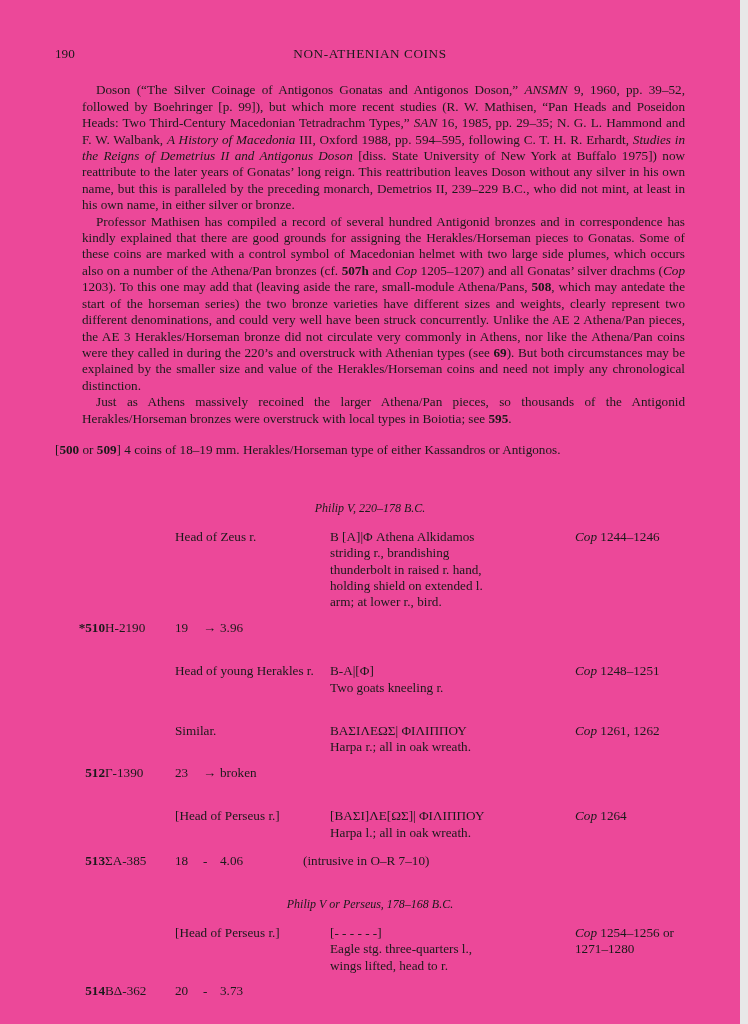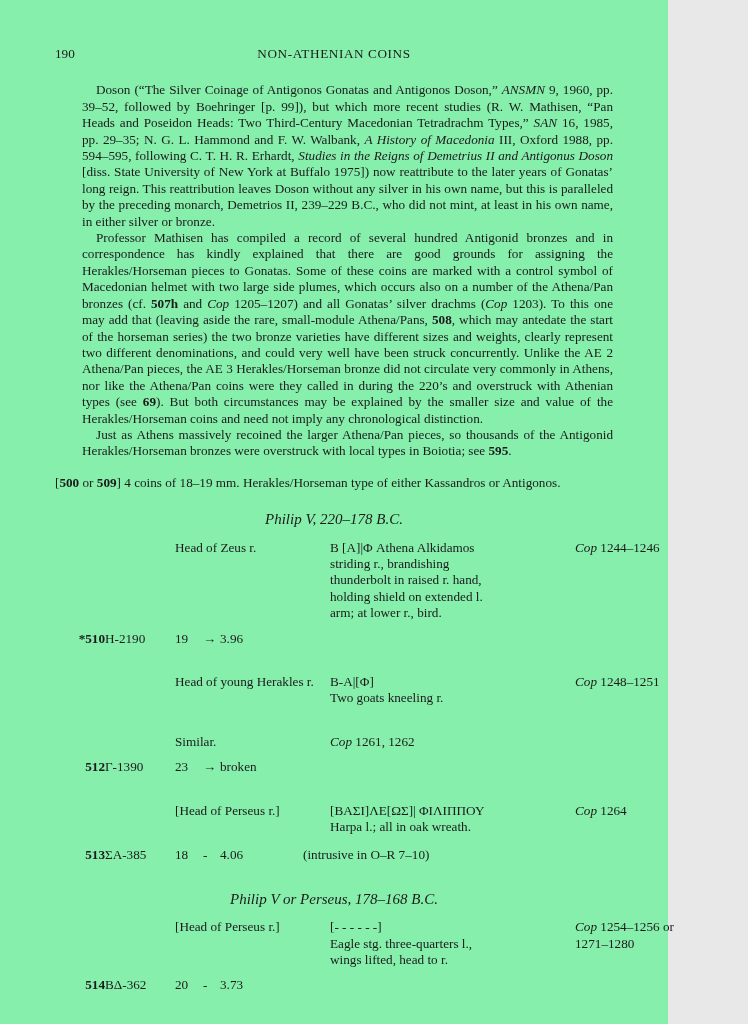--- a/index.html
+++ b/index.html
@@ -1,38 +1,38 @@
 <!DOCTYPE html>
 <html><head>
 <meta charset="utf-8">
 <style>
   html, body { margin:0; padding:0; background:#e8e8e8; }
   body { width:748px; height:1024px; overflow:hidden; }
   .page {
     box-sizing:border-box;
-    width:668px; height:1024px;
-    background:#86efac;
+    width:740px; height:1024px;
+    background:#ec4899;
     color:#1a1a1a;
     font-family:"Liberation Serif", serif;
     font-size:13.2px;
     line-height:16.4px;
     padding:46px 55px 8px 55px;
   }
   .pagehead { position:relative; margin-bottom:20px; }
   .pagenum { display:inline-block; }
   .runhead {
     position:absolute; left:0; right:0; top:0;
     text-align:center; letter-spacing:0.6px;
   }
   .bodytext { margin-left:27px; text-align:justify; }
   .para { margin:0; text-indent:14px; }
   .lot-note { margin:15px 0 16px 0; }
   .heading {
-    margin:20px 0 12px 0;
-    font-size:15px; font-weight:normal; font-style:italic;
+    margin:42px 0 12px 0;
+    font-size:12px; font-weight:normal; font-style:italic;
     text-align:center;
   }
   .heading.second { margin-top:4px; margin-bottom:12px; }
   .it { font-style:italic; }
   .bd { font-weight:bold; }
   .grid {
     display:grid;
     grid-template-columns:50px 70px 155px 245px 118px;
     align-items:start;
   }
@@ -91,20 +91,21 @@
       <div class="rev"><span>Β-Α|[Φ]</span><br><span>Two goats kneeling r.</span></div>
       <div class="ref"><span class="it">Cop</span><span> 1248–1251</span></div>
     </div>
   </section>
 
   <section class="entry">
     <div class="grid desc">
       <div></div>
         <div></div>
       <div class="obv">Similar.</div>
+      <div class="rev"><span>ΒΑΣΙΛΕΩΣ| ΦΙΛΙΠΠΟΥ</span><br><span>Harpa r.; all in oak wreath.</span></div>
       <div class="ref"><span class="it">Cop</span><span> 1261, 1262</span></div>
     </div>
     <div class="grid row">
       <div class="num">512</div>
       <div class="inv">Γ-1390</div>
       <div class="meas"><span class="dia">23</span><span class="axis">→</span><span class="wt">broken</span></div>
       <div class="note"></div>
       <div></div>
     </div>
   </section>

